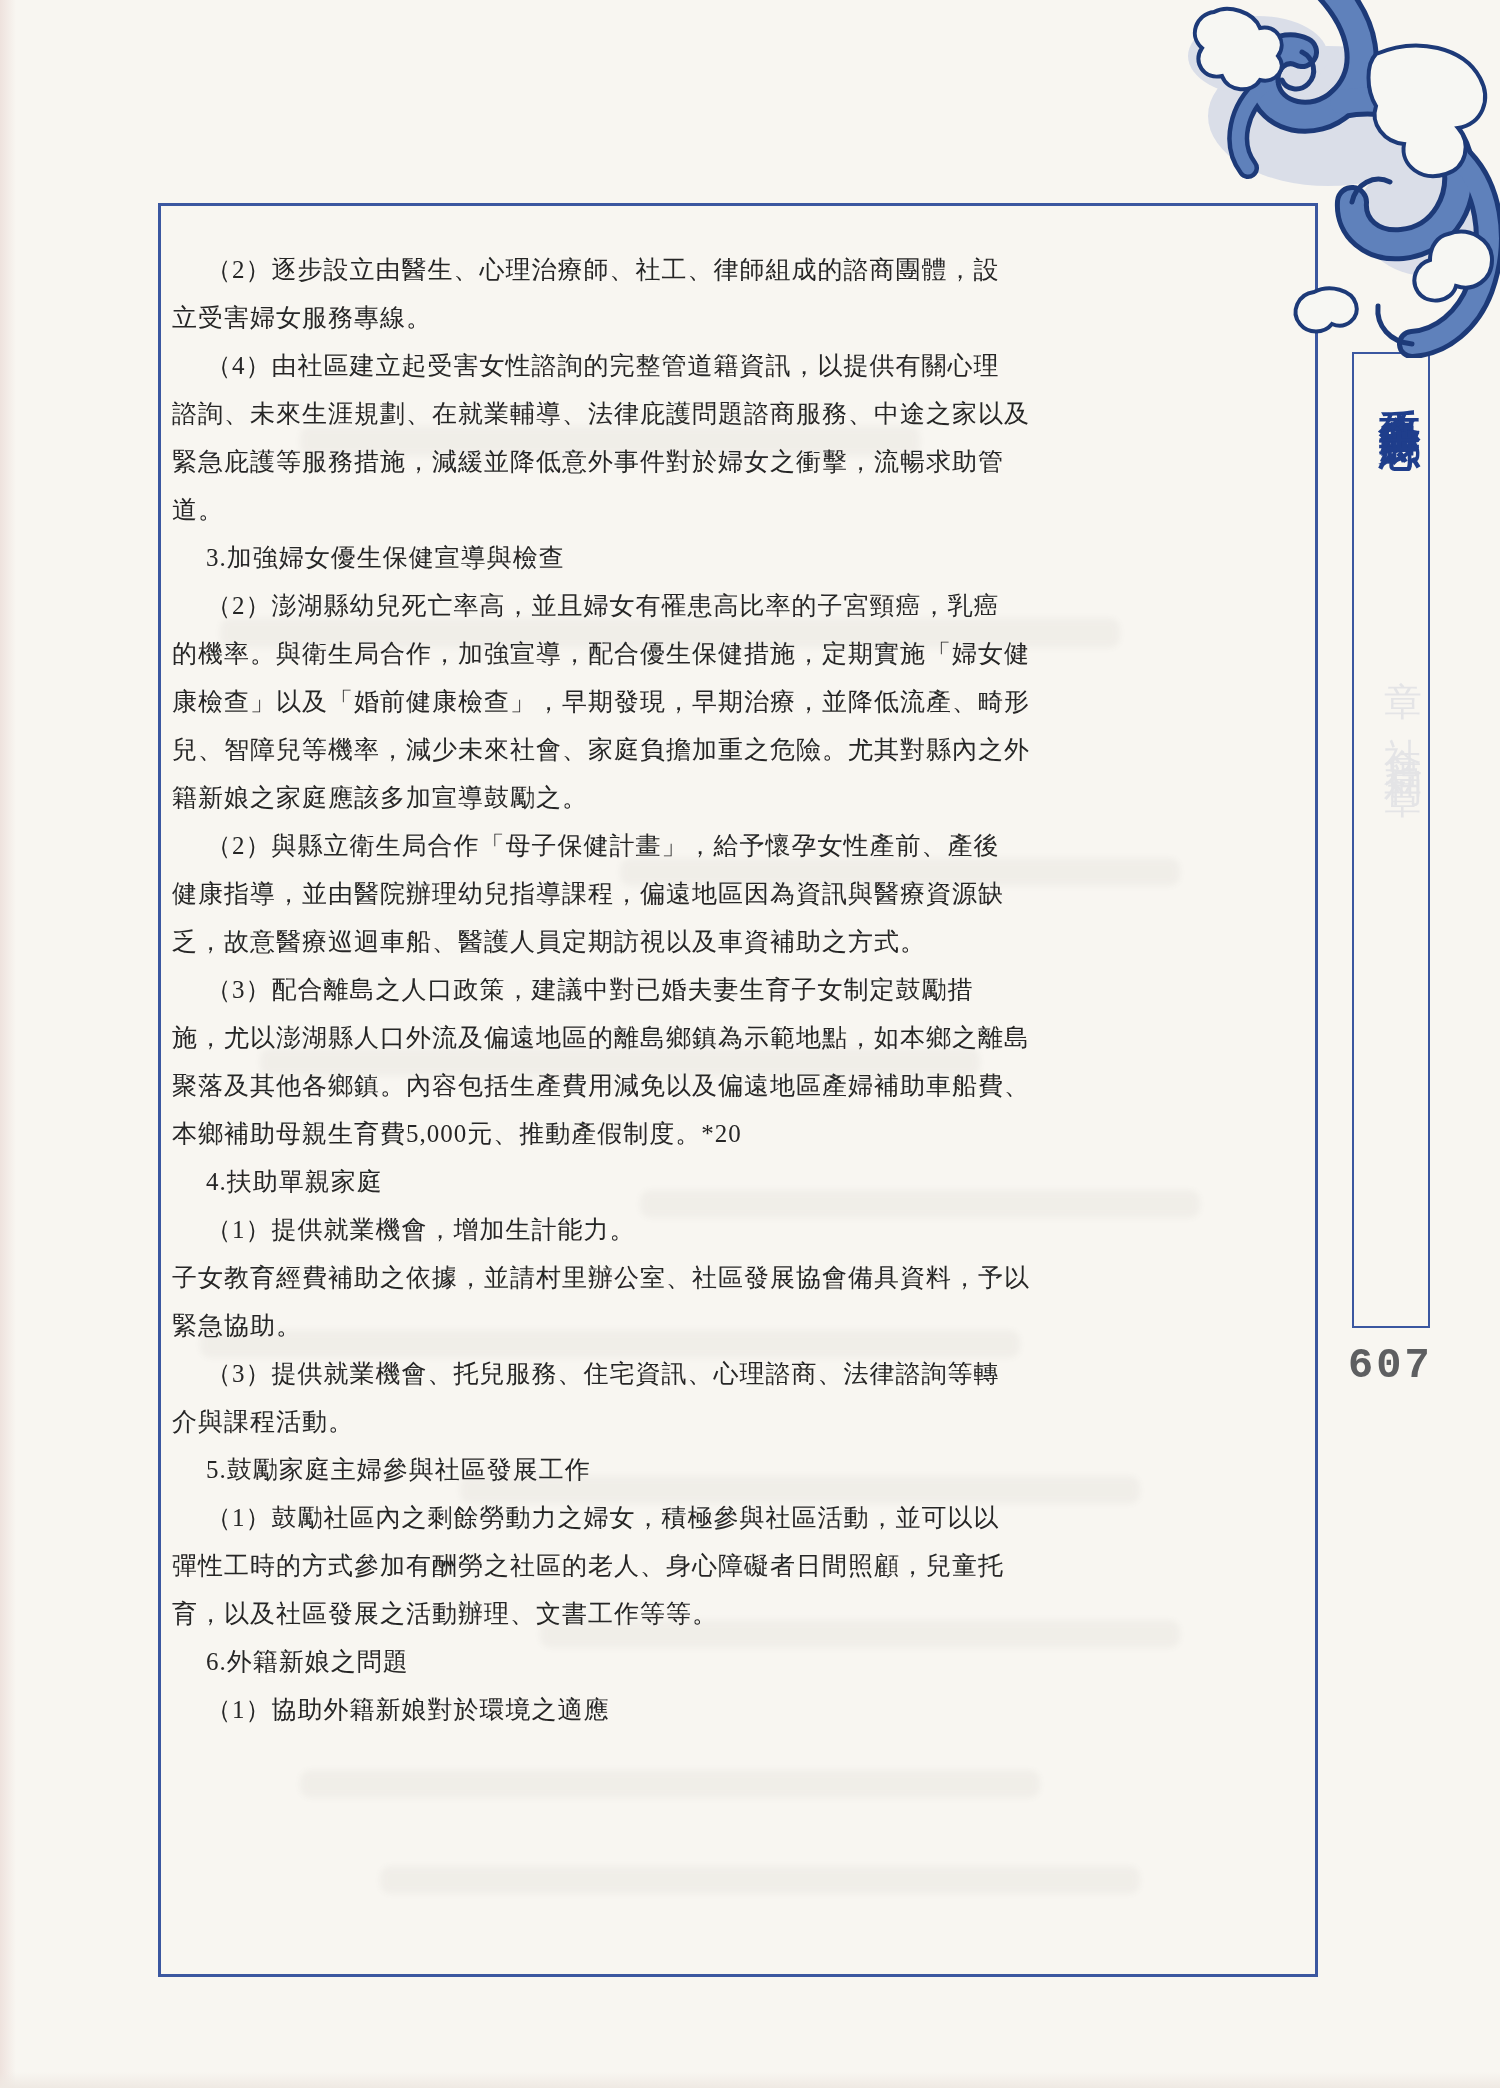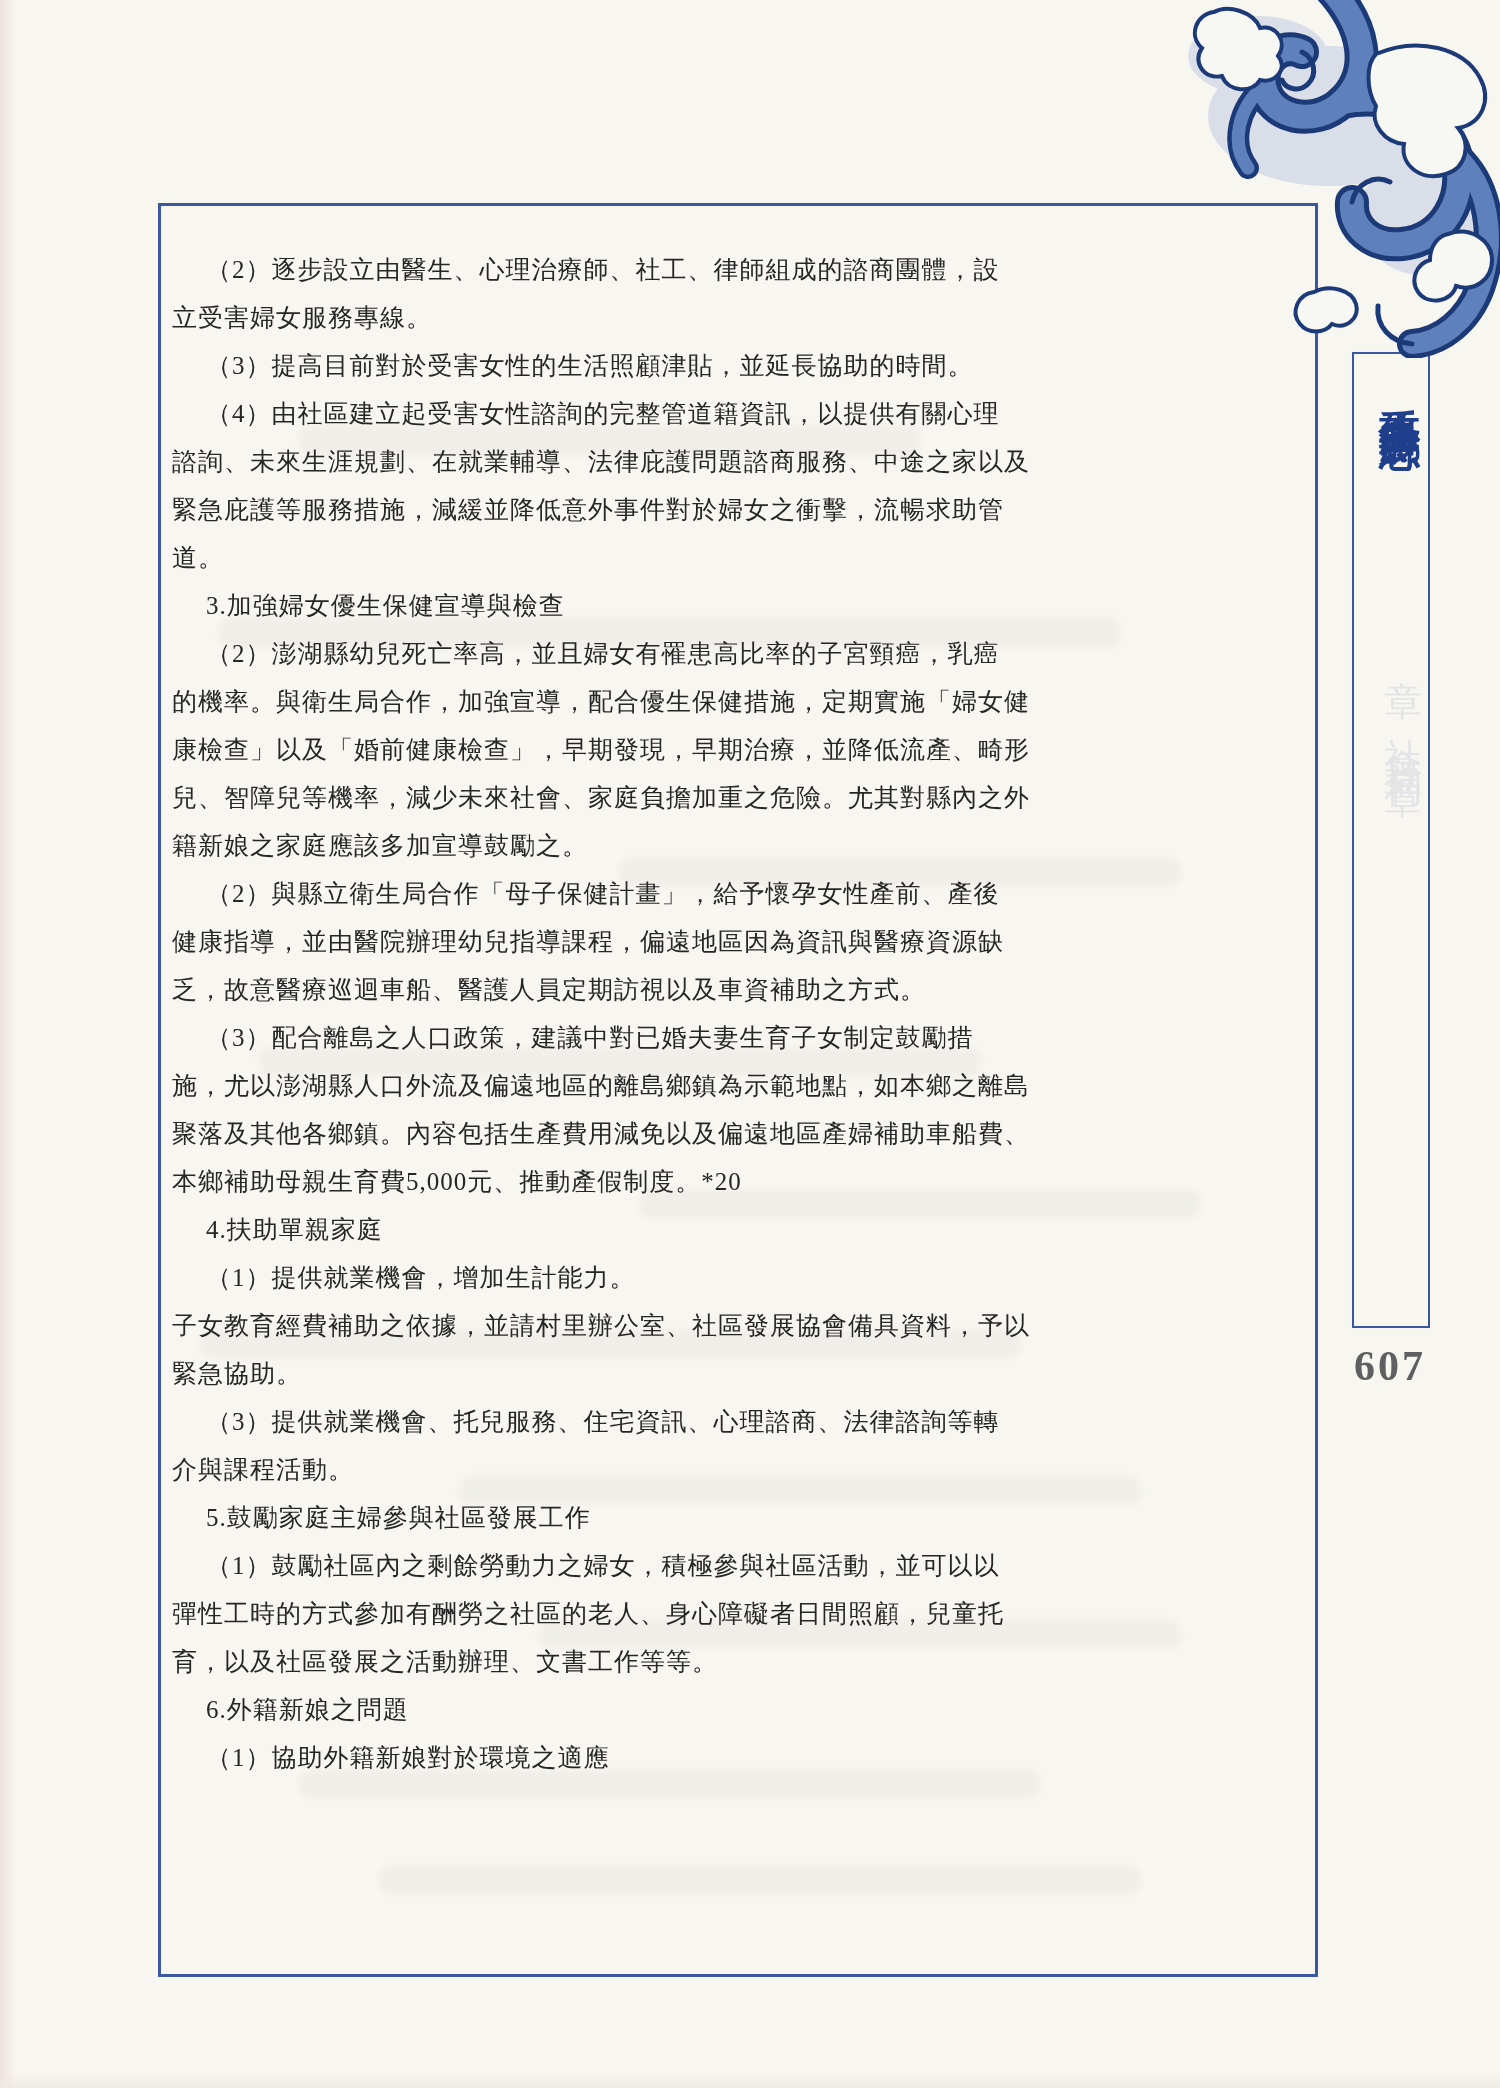--- a/index.html
+++ b/index.html
@@ -51,21 +51,21 @@
     position:absolute;left:0;top:296px;width:100%;
     writing-mode:vertical-rl;text-orientation:upright;
     display:flex;justify-content:center;
     font-size:38px;letter-spacing:10px;
     color:#5a6da0;opacity:0.12;
   }
 
   
   .page-number{
     position:absolute;left:1348px;top:1342px;width:84px;text-align:center;
-    font-family:Liberation Serif, serif;
+    font-family:Liberation Mono, monospace;
     font-weight:700;font-size:42px;letter-spacing:3px;
     color:var(--page-number,#5e5f61);z-index:3;
   }
 
   
   .ghost{position:absolute;background:#6d655c;opacity:0.05;border-radius:10px;filter:blur(3px);z-index:0;}
 </style>
 </head>
 <body>
 
@@ -81,21 +81,20 @@
 <div class="ghost" style="left:460px;top:1476px;width:680px;height:28px"></div>
 <div class="ghost" style="left:540px;top:1620px;width:640px;height:28px"></div>
 <div class="ghost" style="left:300px;top:1770px;width:740px;height:28px"></div>
 <div class="ghost" style="left:380px;top:1866px;width:760px;height:28px"></div>
 
 <div class="frame"></div>
 
 <div class="text-block">
     <div class="line indent">（2）逐步設立由醫生、心理治療師、社工、律師組成的諮商團體，設</div>
     <div class="line">立受害婦女服務專線。</div>
-    <div class="line indent">（3）提高目前對於受害女性的生活照顧津貼，並延長協助的時間。</div>
     <div class="line indent">（4）由社區建立起受害女性諮詢的完整管道籍資訊，以提供有關心理</div>
     <div class="line">諮詢、未來生涯規劃、在就業輔導、法律庇護問題諮商服務、中途之家以及</div>
     <div class="line">緊急庇護等服務措施，減緩並降低意外事件對於婦女之衝擊，流暢求助管</div>
     <div class="line">道。</div>
     <div class="line indent">3.加強婦女優生保健宣導與檢查</div>
     <div class="line indent">（2）澎湖縣幼兒死亡率高，並且婦女有罹患高比率的子宮頸癌，乳癌</div>
     <div class="line">的機率。與衛生局合作，加強宣導，配合優生保健措施，定期實施「婦女健</div>
     <div class="line">康檢查」以及「婚前健康檢查」，早期發現，早期治療，並降低流產、畸形</div>
     <div class="line">兒、智障兒等機率，減少未來社會、家庭負擔加重之危險。尤其對縣內之外</div>
     <div class="line">籍新娘之家庭應該多加宣導鼓勵之。</div>

